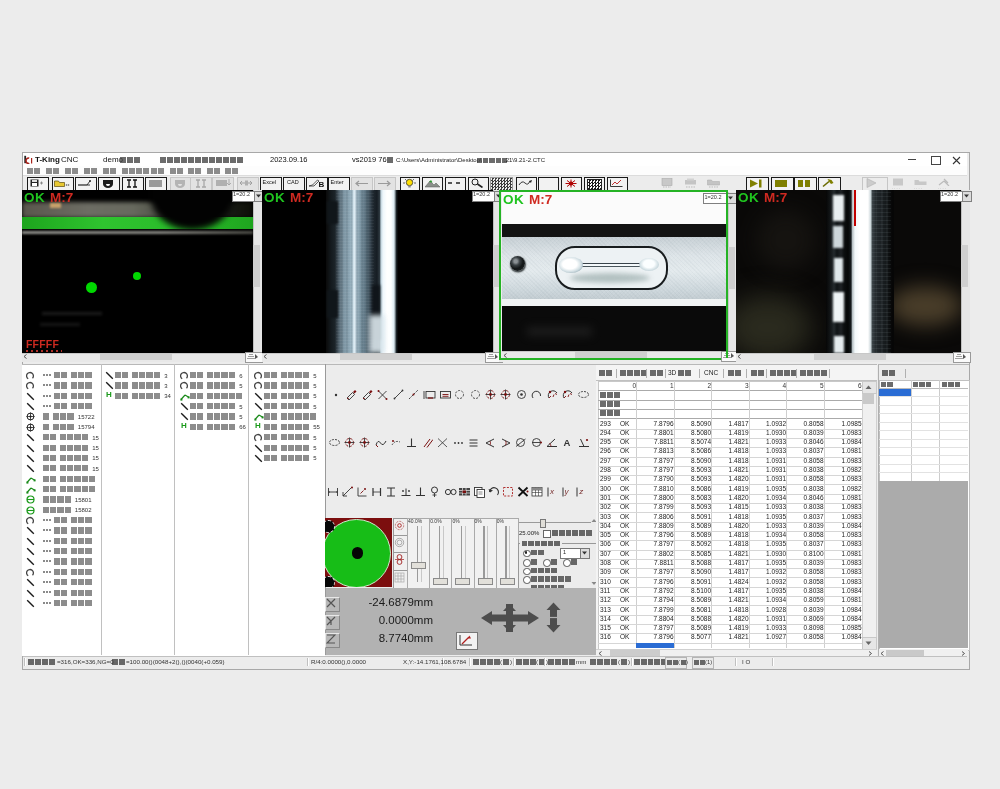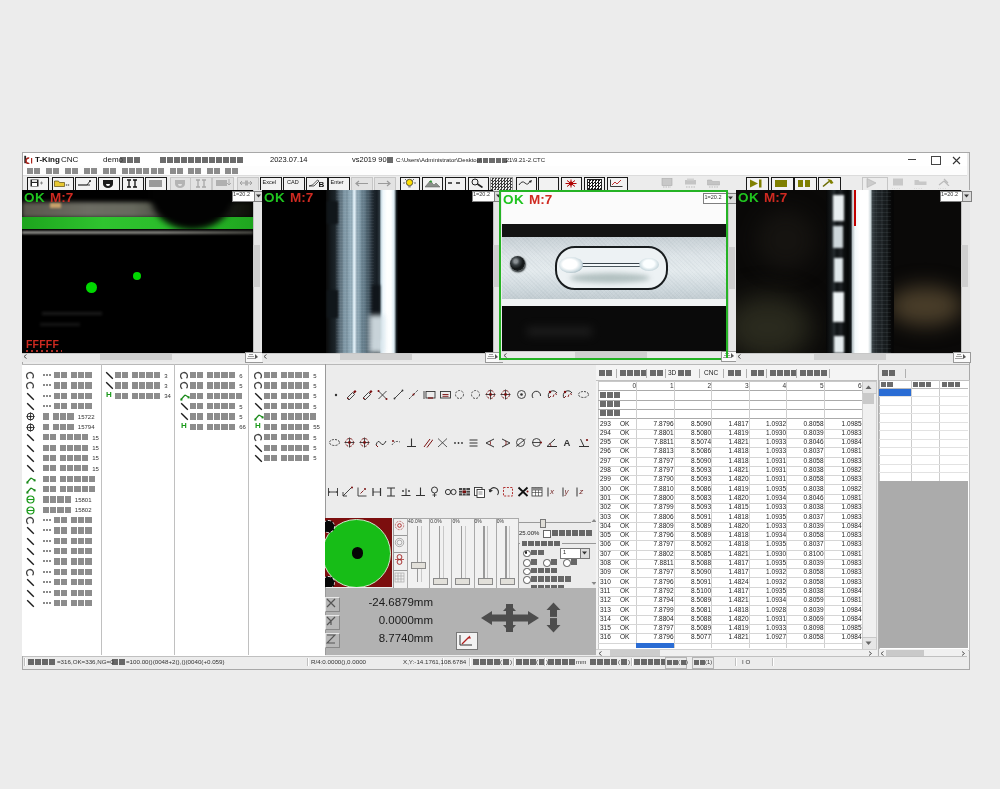--- a/index.html
+++ b/index.html
@@ -8,22 +8,22 @@
 <svg style="position:absolute;left:24px;top:154.5px;" width="9" height="9" viewBox="0 0 9 9">
     <path d="M1.2,0.8 L1.2,8.2" stroke="#222" stroke-width="1.8" fill="none"></path>
     <path d="M5.2,3.2 a2.4,2.7 0 1 0 0.1,5" stroke="#a8231b" stroke-width="1.6" fill="none"></path>
     <path d="M7.6,3 v5.4" stroke="#a8231b" stroke-width="1.2"></path>
   </svg>
 <div style="position:absolute;left:35px;top:155.5px;font-size:8px;color:#111;white-space:nowrap;font-weight:bold;">T-King</div>
 <div style="position:absolute;left:61px;top:155.5px;font-size:8px;color:#111;white-space:nowrap;">CNC</div>
 <div style="position:absolute;left:103px;top:155.5px;font-size:8px;color:#111;white-space:nowrap;">demo</div>
 <div style="position:absolute;left:120px;top:157px;width:20px;height:6px;background-image:repeating-linear-gradient(90deg,rgba(58,58,58,.75) 0 6px,transparent 6px 7px),repeating-linear-gradient(0deg,rgba(255,255,255,.28) 0 1px,transparent 1px 3px);"></div>
 <div style="position:absolute;left:160px;top:157px;width:83px;height:6px;background-image:repeating-linear-gradient(90deg,rgba(58,58,58,.75) 0 6px,transparent 6px 7px),repeating-linear-gradient(0deg,rgba(255,255,255,.28) 0 1px,transparent 1px 3px);"></div>
-<div style="position:absolute;left:270px;top:155.5px;font-size:7.5px;color:#111;white-space:nowrap;">2023.07.14</div>
-<div style="position:absolute;left:352px;top:155.5px;font-size:7.5px;color:#111;white-space:nowrap;">vs2019 90</div>
+<div style="position:absolute;left:270px;top:155.5px;font-size:7.5px;color:#111;white-space:nowrap;">2023.09.16</div>
+<div style="position:absolute;left:352px;top:155.5px;font-size:7.5px;color:#111;white-space:nowrap;">vs2019 76</div>
 <div style="position:absolute;left:387px;top:157px;width:6px;height:6px;background-image:repeating-linear-gradient(90deg,rgba(58,58,58,.75) 0 6px,transparent 6px 7px),repeating-linear-gradient(0deg,rgba(255,255,255,.28) 0 1px,transparent 1px 3px);"></div>
 <div style="position:absolute;left:396px;top:156.5px;font-size:6px;color:#222;white-space:nowrap;">C:\Users\Administrator\Desktop\</div>
 <div style="position:absolute;left:477px;top:157.5px;width:30px;height:5.2px;background-image:repeating-linear-gradient(90deg,rgba(58,58,58,.75) 0 5.2px,transparent 5.2px 6.2px),repeating-linear-gradient(0deg,rgba(255,255,255,.28) 0 1px,transparent 1px 3px);"></div>
 <div style="position:absolute;left:504px;top:156.5px;font-size:6px;color:#222;white-space:nowrap;">.21\9.21-2.CTC</div>
 <div style="position:absolute;left:908px;top:158.5px;width:8px;height:1.4px;background:#444;"></div>
 <div style="position:absolute;left:931px;top:155.5px;width:7.5px;height:7px;border:1.2px solid #444;"></div>
 <svg style="position:absolute;left:951px;top:154.5px;" width="10" height="10" viewBox="0 0 10 10">
     <path d="M2,2 L9,9 M9,2 L2,9" stroke="#333" stroke-width="1.1"></path>
   </svg>
 <div style="position:absolute;left:23px;top:165.5px;width:944px;height:9.5px;background:#fdfdfd;"></div>

